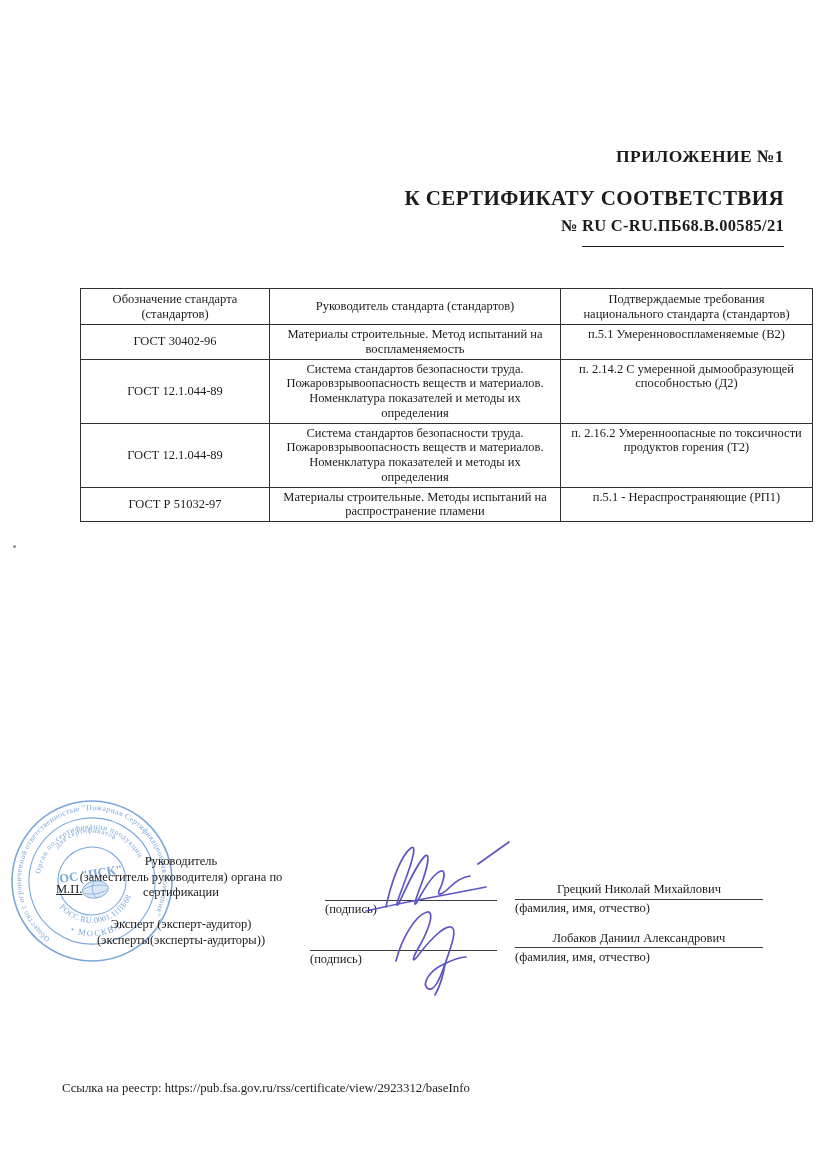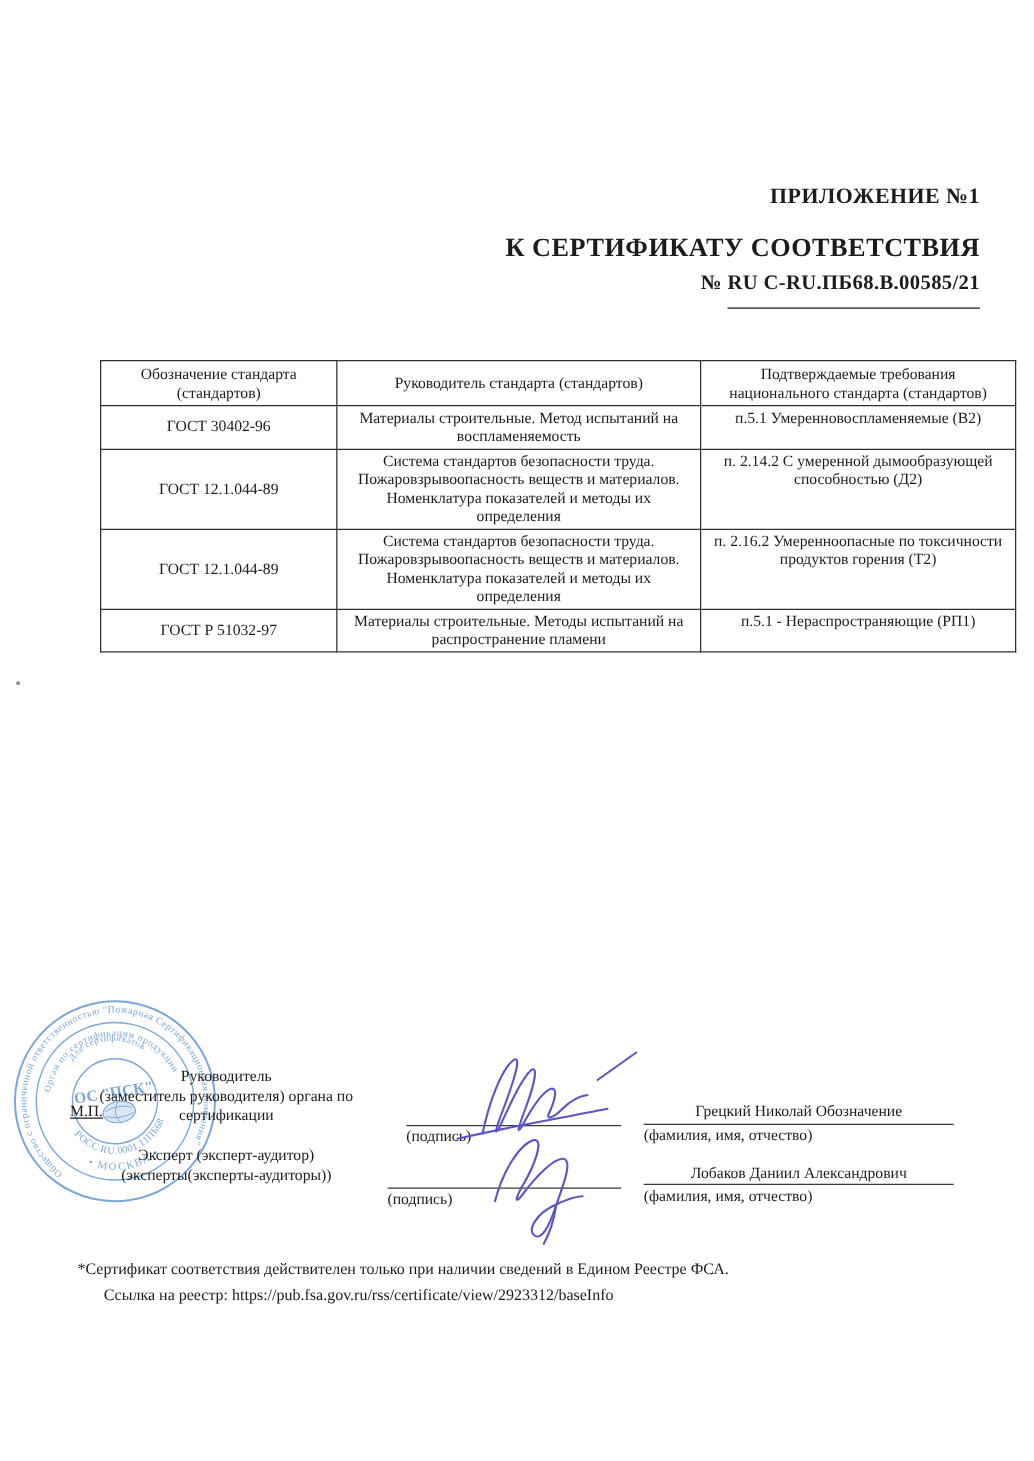--- a/index.html
+++ b/index.html
@@ -57,21 +57,21 @@
   .c2m{left:310px;top:952px;width:187px;}
   .name{left:515px;width:248px;text-align:center;font-size:12.5px;}
   .n1{top:882px;} .l1r{left:515px;top:899px;width:248px;}
   .c1r{left:515px;top:901px;width:248px;}
   .n2{top:931px;} .l2r{left:515px;top:947px;width:248px;}
   .c2r{left:515px;top:950px;width:248px;}
   .inkwrap{left:300px;top:825px;width:230px;height:175px;pointer-events:none;z-index:2;}
 
   
   .foot{left:62px;width:700px;font-size:12.8px;}
-  .f1{top:1008px;} .f2{top:1029px;margin-left:21px;}
+  .f1{top:1008px;} .f2{top:1081px;}
 </style>
 </head>
 <body>
 
 <div class="page">
 
   <div class="abs hdr title1">ПРИЛОЖЕНИЕ №1</div>
   <div class="abs hdr title2">К СЕРТИФИКАТУ СООТВЕТСТВИЯ</div>
   <div class="abs hdr certline"><span>№ </span><span class="num">RU C-RU.ПБ68.В.00585/21</span></div>
 
@@ -157,37 +157,36 @@
   <div class="abs role role2">
     <div>Эксперт (эксперт-аудитор)</div>
     <div>(эксперты(эксперты-аудиторы))</div>
   </div>
 
   <div class="abs sline l1m"></div>
   <div class="abs scap c1m">(подпись)</div>
   <div class="abs sline l2m"></div>
   <div class="abs scap c2m">(подпись)</div>
 
-  <div class="abs name n1">Грецкий Николай Обозначение</div>
+  <div class="abs name n1">Грецкий Николай Михайлович</div>
   <div class="abs sline l1r"></div>
   <div class="abs scap c1r">(фамилия, имя, отчество)</div>
   <div class="abs name n2">Лобаков Даниил Александрович</div>
   <div class="abs sline l2r"></div>
   <div class="abs scap c2r">(фамилия, имя, отчество)</div>
 
   <div class="abs inkwrap">
     <svg width="230" height="175" viewBox="0 0 230 175" xmlns="http://www.w3.org/2000/svg">
       <g fill="none" stroke="#5d55c6" stroke-width="1.7" stroke-linecap="round" stroke-linejoin="round">
 
         <path d="M 86,82 C 91,58 101,30 111,23 C 119,18 108,48 102,64 C 97,77 95,84 99,78 C 107,61 117,38 125,31 C 131,27 127,44 121,60 C 115,76 113,83 117,77 C 125,62 134,48 141,46 C 147,45 143,58 139,66 C 137,71 142,70 150,62 C 156,56 163,52 170,51"></path>
         <path d="M 178,39 L 209,17"></path>
         <path d="M 66,86 C 104,77 146,70 186,62"></path>
 
         <path d="M 96,136 C 102,112 116,90 127,87 C 136,86 127,108 119,122 C 113,132 111,139 117,132 C 128,117 143,101 151,102 C 158,104 151,122 145,139 C 139,157 133,168 127,163 C 122,158 130,146 142,140 C 152,135 160,132 166,132"></path>
         <path d="M 145,139 C 143,152 139,163 135,170"></path>
       </g>
     </svg>
   </div>
 
-  <div class="abs foot f1">*Сертификат соответствия действителен только при наличии сведений в Едином Реестре ФСА.</div>
   <div class="abs foot f2">Ссылка на реестр: https://pub.fsa.gov.ru/rss/certificate/view/2923312/baseInfo</div>
 
 </div>
 
 </body></html>

